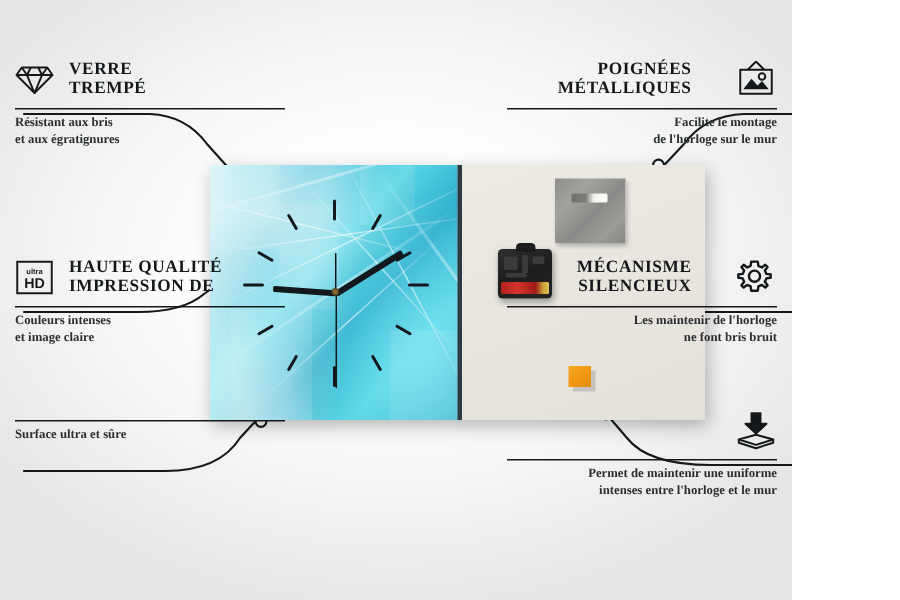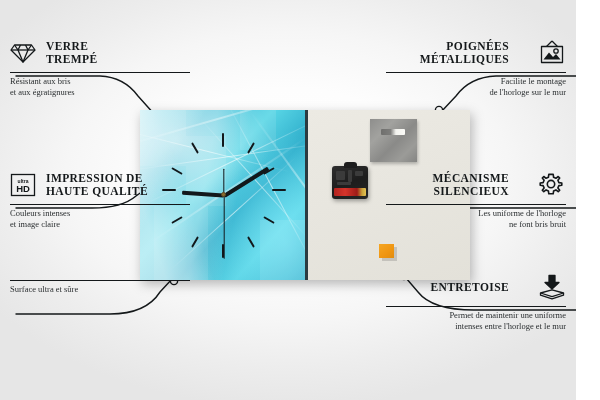--- a/index.html
+++ b/index.html
@@ -7,21 +7,21 @@
   body {
     width: 600px;
     height: 400px;
     overflow: hidden;
     font-family: "Liberation Serif", serif;
     background: #ffffff;
   }
 
   #stage {
     position: relative;
-    width: 576px;
+    width: 528px;
     height: 400px;
     background:
       radial-gradient(ellipse 62% 58% at 50% 44%, #ffffff 0%, #fdfdfd 38%, #f6f6f6 62%, #ededed 82%, #e6e6e6 100%);
     overflow: hidden;
   }
 
   
   #lines {
     position: absolute;
     inset: 0;
@@ -209,20 +209,21 @@
     height: 1px;
     background: #14181a;
     margin: 4px 0 3px 0;
   }
 
   .feature-desc {
     font-family: "Liberation Serif", serif;
     font-size: 8.5px;
     line-height: 10.5px;
     color: #2a2e30;
+    font-weight: bold;
   }
 
   
   #feat-verre      { top: 38px; }
   #feat-impression { top: 170px; }
   #feat-bords      { top: 276px; }
   #feat-poignees   { top: 38px; }
   #feat-mecanisme  { top: 170px; }
   #feat-entretoise { top: 272px; }
 </style>
@@ -340,22 +341,22 @@
   <div class="feature left" id="feat-impression">
     <div class="feature-head">
       <span class="feature-icon">
         <svg width="26" height="24" viewBox="0 0 26 24">
           <rect x="1.5" y="1.5" width="23" height="21" fill="none" stroke="#14181a" stroke-width="1.3"></rect>
           <text x="13" y="9.6" font-family="Liberation Sans, sans-serif" font-size="5" font-weight="bold" text-anchor="middle" fill="#14181a">ultra</text>
           <text x="13" y="19" font-family="Liberation Sans, sans-serif" font-size="9.5" font-weight="bold" text-anchor="middle" fill="#14181a">HD</text>
         </svg>
       </span>
       <div class="feature-title">
+        <div>HAUTE QUALITÉ</div>
         <div>IMPRESSION DE</div>
-        <div>HAUTE QUALITÉ</div>
       </div>
     </div>
     <div class="feature-rule"></div>
     <div class="feature-desc">
       <div>Couleurs intenses</div>
       <div>et image claire</div>
     </div>
   </div>
 
   <div class="feature left" id="feat-bords">
@@ -404,38 +405,37 @@
           </g>
         </svg>
       </span>
       <div class="feature-title">
         <div>MÉCANISME</div>
         <div>SILENCIEUX</div>
       </div>
     </div>
     <div class="feature-rule"></div>
     <div class="feature-desc">
-      <div>Les uniforme de l'horloge</div>
+      <div>Les maintenir de l'horloge</div>
       <div>ne font bris bruit</div>
     </div>
   </div>
 
   <div class="feature right" id="feat-entretoise">
     <div class="feature-head">
       <span class="feature-icon">
         <svg width="28" height="26" viewBox="0 0 28 26">
           <g fill="none" stroke="#14181a" stroke-width="1.3" stroke-linejoin="round">
             <path d="M11,1.5 H17 V8.5 H21 L14,15 L7,8.5 H11 Z" fill="#14181a"></path>
             <path d="M14,15.8 L25.5,19 L14,22.6 L2.5,19 Z"></path>
             <path d="M2.5,19 V21.2 L14,24.8 L25.5,21.2 V19"></path>
           </g>
         </svg>
       </span>
       <div class="feature-title">
-        <div>ENTRETOISE</div>
       </div>
     </div>
     <div class="feature-rule"></div>
     <div class="feature-desc">
       <div>Permet de maintenir une uniforme</div>
       <div>intenses entre l'horloge et le mur</div>
     </div>
   </div>
 
 </div>

